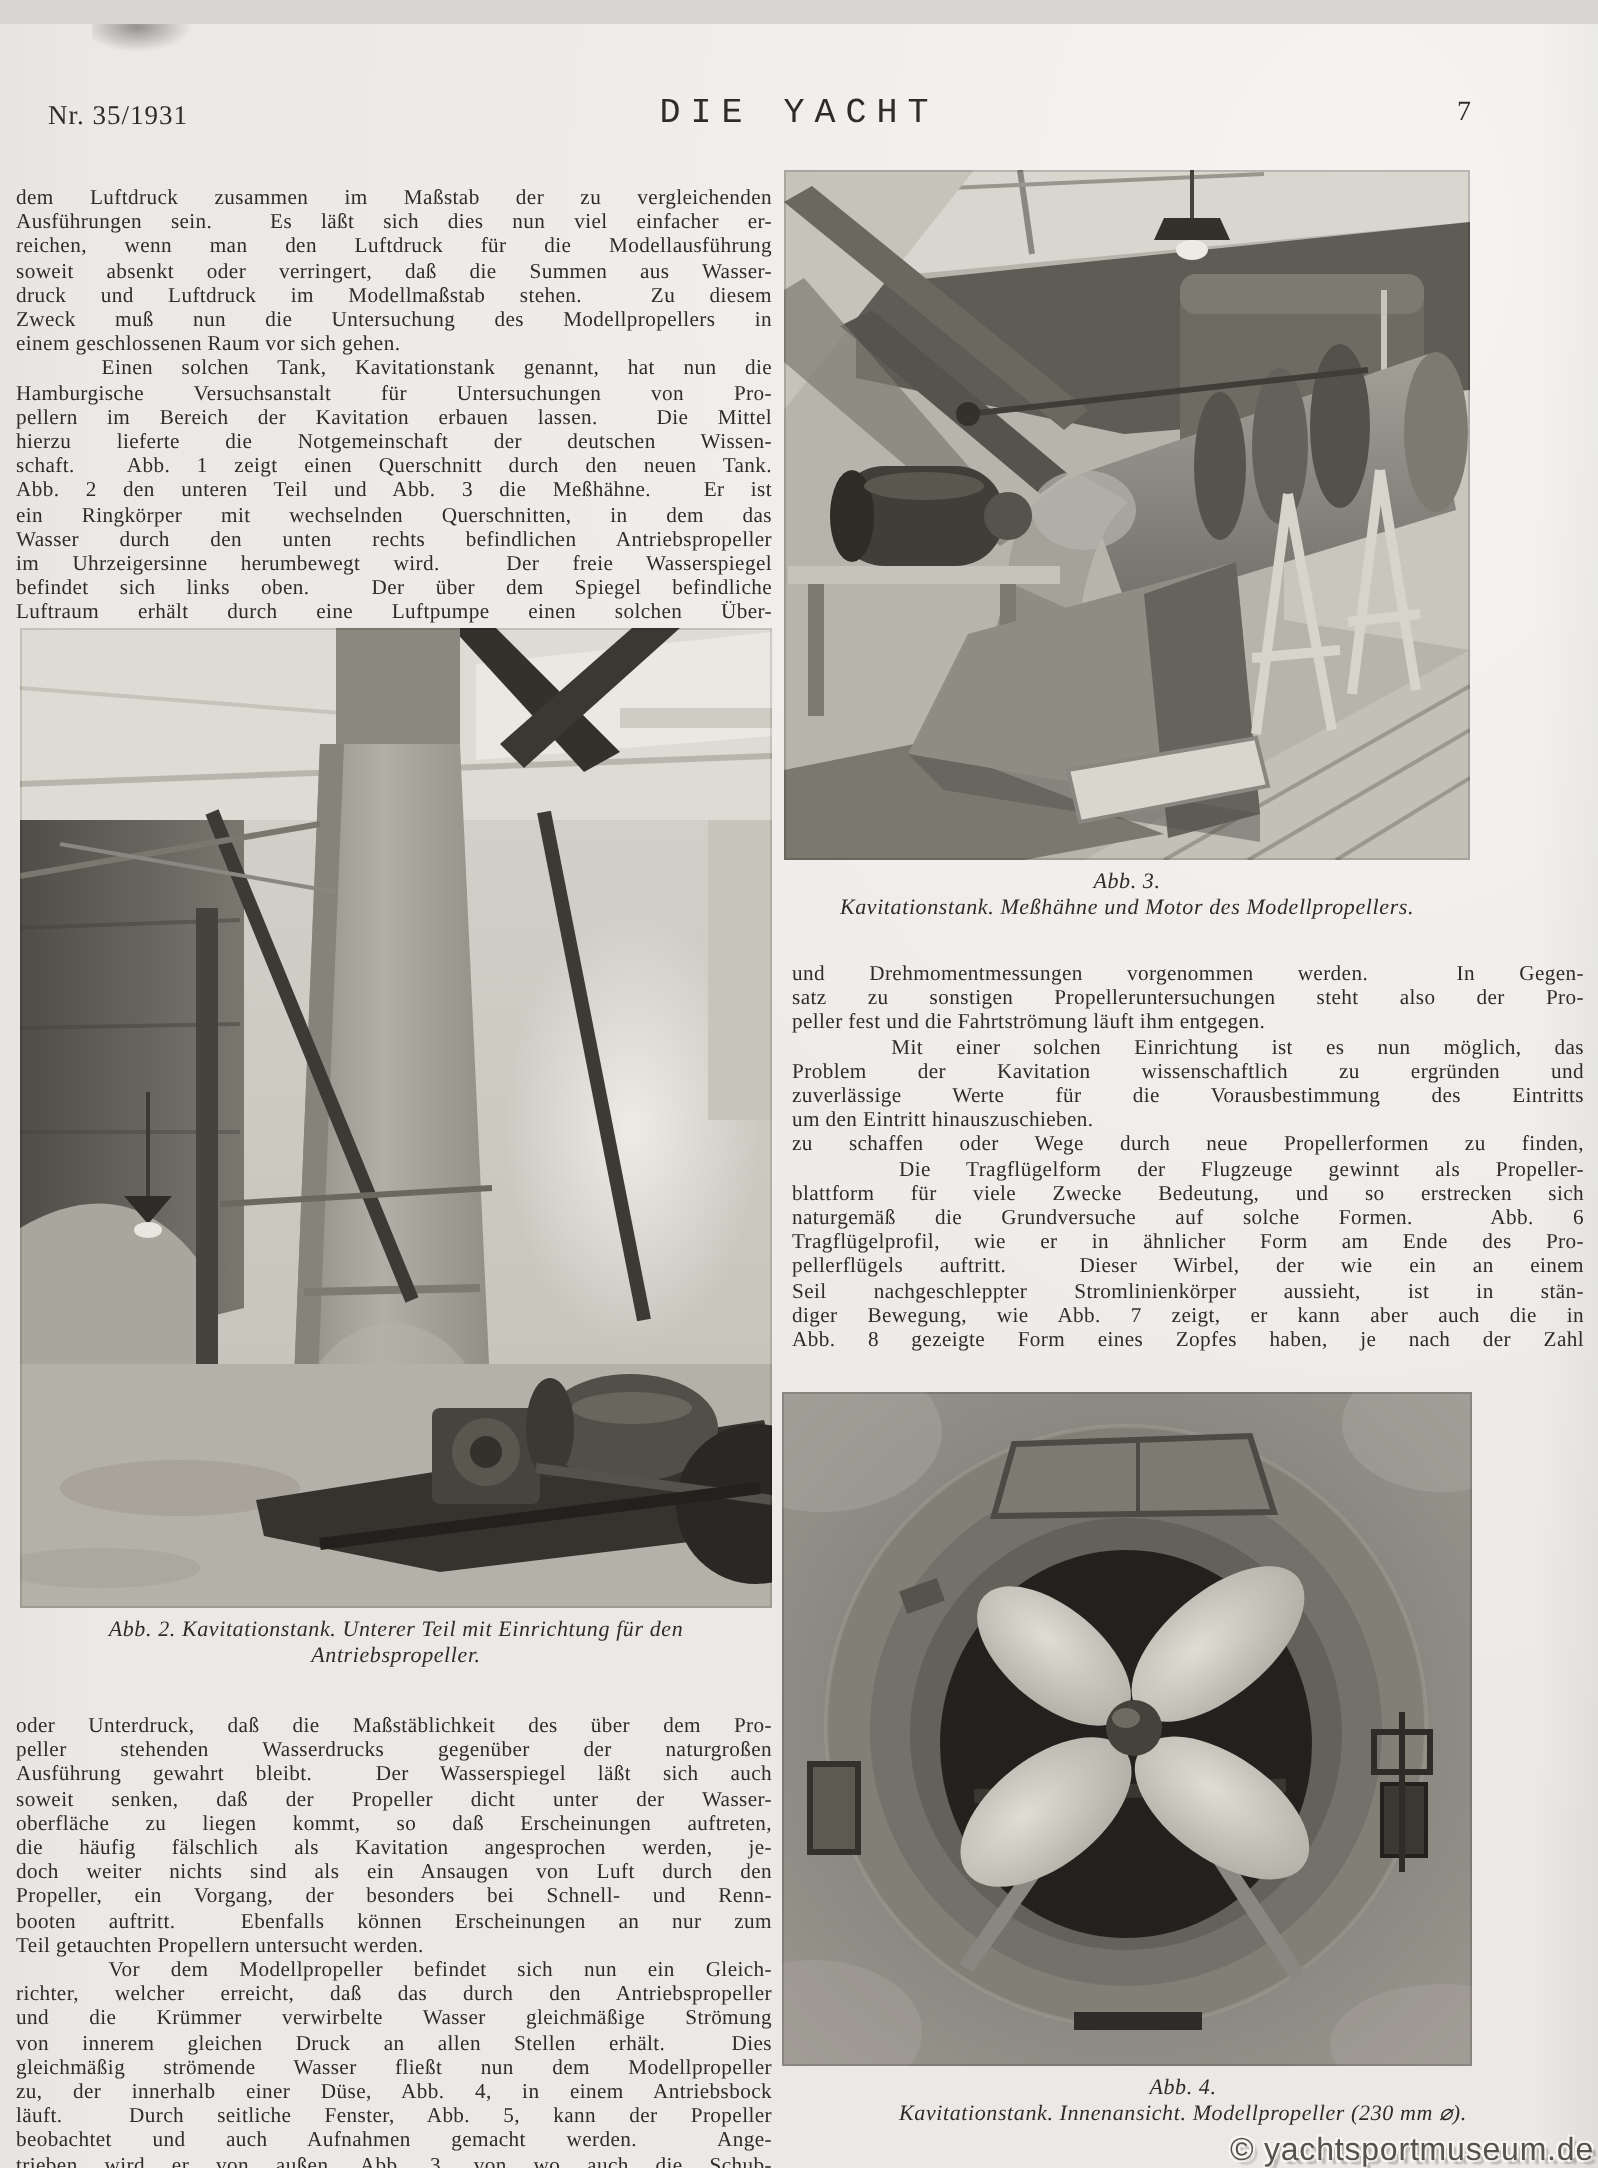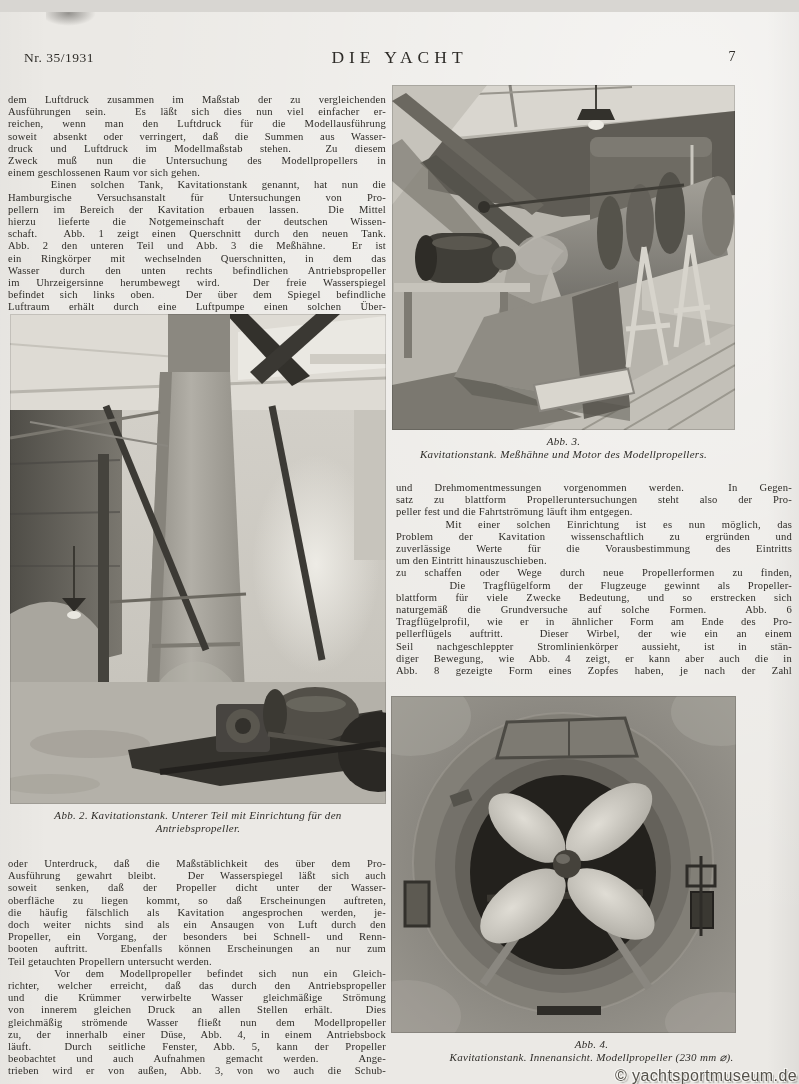--- a/index.html
+++ b/index.html
@@ -10,21 +10,21 @@
                      linear-gradient(to right, rgba(0,0,0,.02), rgba(0,0,0,0) 6%, rgba(0,0,0,0) 96%, rgba(0,0,0,.05));
     overflow:hidden;
     font-family:"Liberation Serif", serif;
     color:#2e2c28;
   }
   .smudge{position:absolute;left:46px;top:-4px;width:50px;height:18px;
     background:radial-gradient(ellipse at 45% 30%, rgba(62,60,56,.5), rgba(62,60,56,0) 70%);}
   
   .hdr-issue{position:absolute;left:24px;top:38px;font-size:13.5px;letter-spacing:.5px;}
   .hdr-title{position:absolute;left:0;right:0;top:35px;margin:0;text-align:center;
-    font-size:17.5px;font-weight:normal;letter-spacing:5px;}
+    font-size:17.5px;font-weight:normal;letter-spacing:5px;font-family:Liberation Mono, monospace;}
   .hdr-pageno{position:absolute;left:720px;top:37px;width:24px;text-align:center;font-size:14px;}
   
   .tb{position:absolute;font-size:10.6px;line-height:12.2px;letter-spacing:.2px;}
   .tb-left-top{left:8px;top:82px;width:378px;}
   .tb-left-bottom{left:8px;top:846px;width:378px;}
   .tb-right{left:396px;top:470px;width:396px;}
   .tline{white-space:pre-wrap;text-align:justify;text-align-last:justify;}
   .tline.pend{text-align-last:left;}
   
   .fig{position:absolute;margin:0;padding:0;}
@@ -139,20 +139,21 @@
       <rect x="0.5" y="0.5" width="375" height="489" fill="none" stroke="#000000" stroke-opacity="0.12"></rect>
     </svg>
     <figcaption>
       <div class="capline">Abb. 2.  Kavitationstank.  Unterer Teil mit Einrichtung für den</div>
       <div class="capline">Antriebspropeller.</div>
     </figcaption>
   </figure>
 
   <div class="tb tb-left-bottom">
       <div class="tline">oder Unterdruck, daß die Maßstäblichkeit des über dem Pro-</div>
+      <div class="tline">peller stehenden Wasserdrucks gegenüber der naturgroßen</div>
       <div class="tline">Ausführung gewahrt bleibt.  Der Wasserspiegel läßt sich auch</div>
       <div class="tline">soweit senken, daß der Propeller dicht unter der Wasser-</div>
       <div class="tline">oberfläche zu liegen kommt, so daß Erscheinungen auftreten,</div>
       <div class="tline">die häufig fälschlich als Kavitation angesprochen werden, je-</div>
       <div class="tline">doch weiter nichts sind als ein Ansaugen von Luft durch den</div>
       <div class="tline">Propeller, ein Vorgang, der besonders bei Schnell- und Renn-</div>
       <div class="tline">booten auftritt.  Ebenfalls können Erscheinungen an nur zum</div>
       <div class="tline pend">Teil getauchten Propellern untersucht werden.</div>
       <div class="tline">&nbsp;&nbsp;&nbsp;Vor dem Modellpropeller befindet sich nun ein Gleich-</div>
       <div class="tline">richter, welcher erreicht, daß das durch den Antriebspropeller</div>
@@ -218,34 +219,34 @@
       <rect x="0.5" y="0.5" width="342" height="344" fill="none" stroke="#000000" stroke-opacity="0.15"></rect>
     </svg>
     <figcaption>
       <div class="capline">Abb. 3.</div>
       <div class="capline">Kavitationstank.  Meßhähne und Motor des Modellpropellers.</div>
     </figcaption>
   </figure>
 
   <div class="tb tb-right">
       <div class="tline">und Drehmomentmessungen vorgenommen werden.  In Gegen-</div>
-      <div class="tline">satz zu blattform Propelleruntersuchungen steht also der Pro-</div>
+      <div class="tline">satz zu sonstigen Propelleruntersuchungen steht also der Pro-</div>
       <div class="tline pend">peller fest und die Fahrtströmung läuft ihm entgegen.</div>
       <div class="tline">&nbsp;&nbsp;&nbsp;Mit einer solchen Einrichtung ist es nun möglich, das</div>
       <div class="tline">Problem der Kavitation wissenschaftlich zu ergründen und</div>
       <div class="tline">zuverlässige Werte für die Vorausbestimmung des Eintritts</div>
       <div class="tline pend">um den Eintritt hinauszuschieben.</div>
       <div class="tline">zu schaffen oder Wege durch neue Propellerformen zu finden,</div>
       <div class="tline">&nbsp;&nbsp;&nbsp;Die Tragflügelform der Flugzeuge gewinnt als Propeller-</div>
       <div class="tline">blattform für viele Zwecke Bedeutung, und so erstrecken sich</div>
       <div class="tline">naturgemäß die Grundversuche auf solche Formen.  Abb. 6</div>
       <div class="tline">Tragflügelprofil, wie er in ähnlicher Form am Ende des Pro-</div>
       <div class="tline">pellerflügels auftritt.  Dieser Wirbel, der wie ein an einem</div>
       <div class="tline">Seil nachgeschleppter Stromlinienkörper aussieht, ist in stän-</div>
-      <div class="tline">diger Bewegung, wie Abb. 4 zeigt, er kann aber auch die in</div>
+      <div class="tline">diger Bewegung, wie Abb. 7 zeigt, er kann aber auch die in</div>
       <div class="tline">Abb. 8 gezeigte Form eines Zopfes haben, je nach der Zahl</div>
     </div>
 
   <figure class="fig fig-abb4">
     <svg width="345" height="337" viewBox="0 0 345 337">
       <defs>
         <radialGradient id="a4wall" cx="0.5" cy="0.48" r="0.75">
           <stop offset="0" stop-color="#6e6b63"></stop>
             <stop offset="0.55" stop-color="#8a8780"></stop>
             <stop offset="1" stop-color="#9d9a92"></stop>

